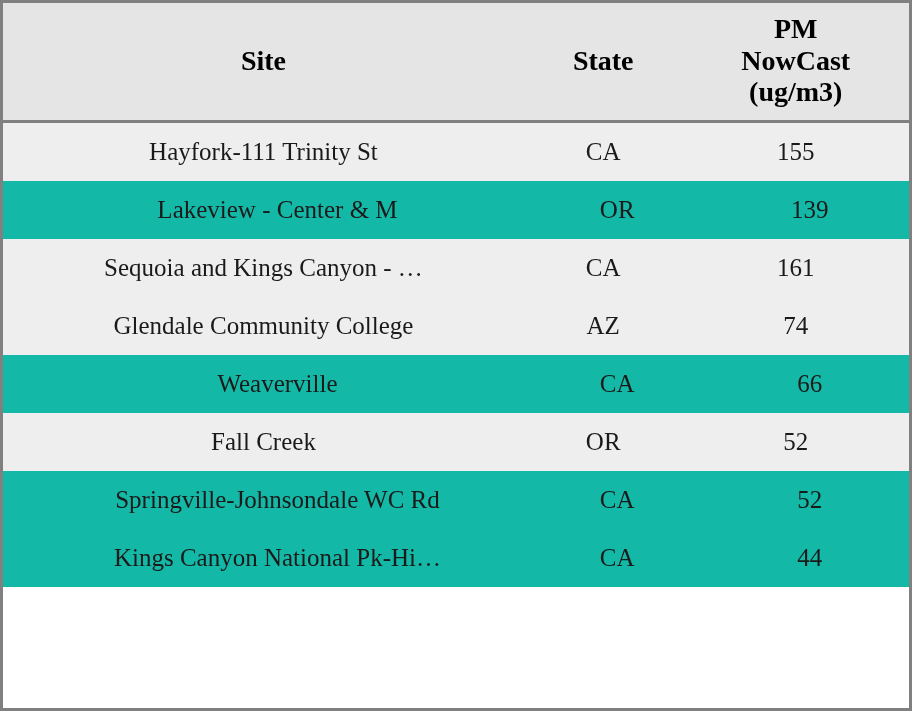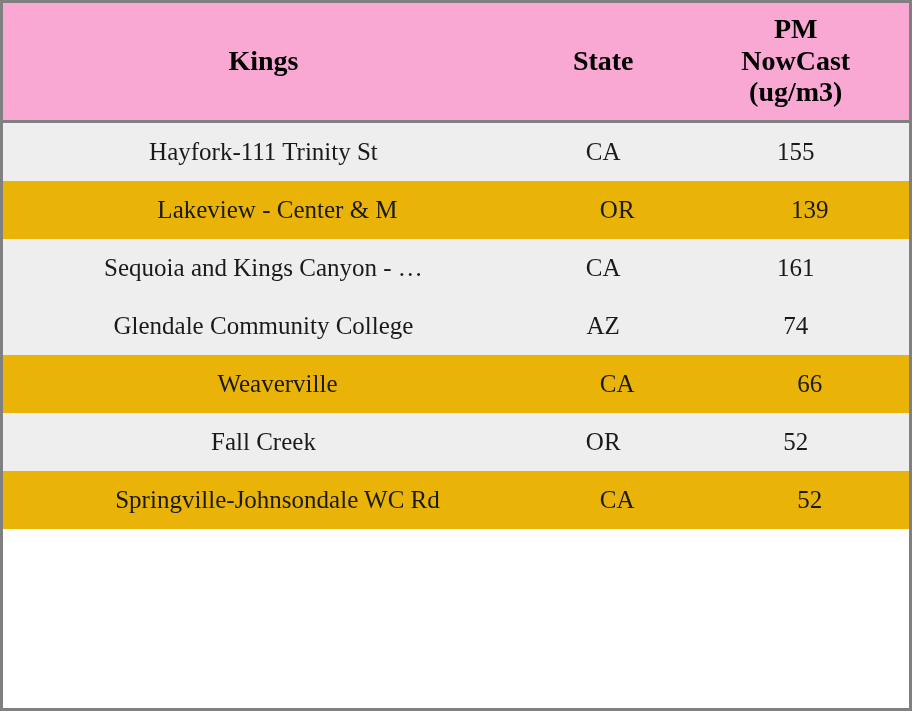--- a/index.html
+++ b/index.html
@@ -23,21 +23,21 @@
   table.aqi-table {
     border-collapse: collapse;
     width: 100%;
     table-layout: fixed;
   }
   table.aqi-table col.col-site   { width: 57.5%; }
   table.aqi-table col.col-state  { width: 17.5%; }
   table.aqi-table col.col-value  { width: 25%; }
 
   thead th {
-    background: #f9a8d4;
+    background: #e5e5e5;
     border-bottom: 3px solid #808080;
     font-weight: bold;
     font-size: 28px;
     color: #000000;
     text-align: center;
     vertical-align: middle;
     padding: 6px 4px 8px 4px;
     height: 118px;
     box-sizing: border-box;
     line-height: 1.12;
@@ -52,35 +52,35 @@
     text-align: center;
     vertical-align: middle;
     height: 58px;
     padding: 0 4px;
     border: none;
     white-space: nowrap;
     overflow: hidden;
     text-overflow: ellipsis;
   }
   tbody tr.odd-row td { background: #eeeeee; margin-top: 37px; }
-  tbody tr.even-row td { background: #eab308; padding-left: 32px; }
+  tbody tr.even-row td { background: #14b8a6; padding-left: 32px; }
 </style>
 </head>
 <body>
 
 <div class="table-frame">
   <table class="aqi-table">
     <colgroup>
       <col class="col-site">
       <col class="col-state">
       <col class="col-value">
     </colgroup>
     <thead>
       <tr>
-        <th class="th-site">Kings</th>
+        <th class="th-site">Site</th>
         <th class="th-state">State</th>
         <th class="th-value">
           <div>PM</div>
           <div>NowCast</div>
           <div>(ug/m3)</div>
         </th>
       </tr>
     </thead>
     <tbody>
       <tr class="odd-row">
@@ -111,15 +111,20 @@
       <tr class="odd-row">
         <td>Fall Creek</td>
         <td>OR</td>
         <td>52</td>
       </tr>
       <tr class="even-row">
         <td>Springville-Johnsondale WC Rd</td>
         <td>CA</td>
         <td>52</td>
       </tr>
+      <tr class="even-row">
+        <td>Kings Canyon National Pk-Hi…</td>
+        <td>CA</td>
+        <td>44</td>
+      </tr>
     </tbody>
   </table>
 </div>
 
 </body></html>

